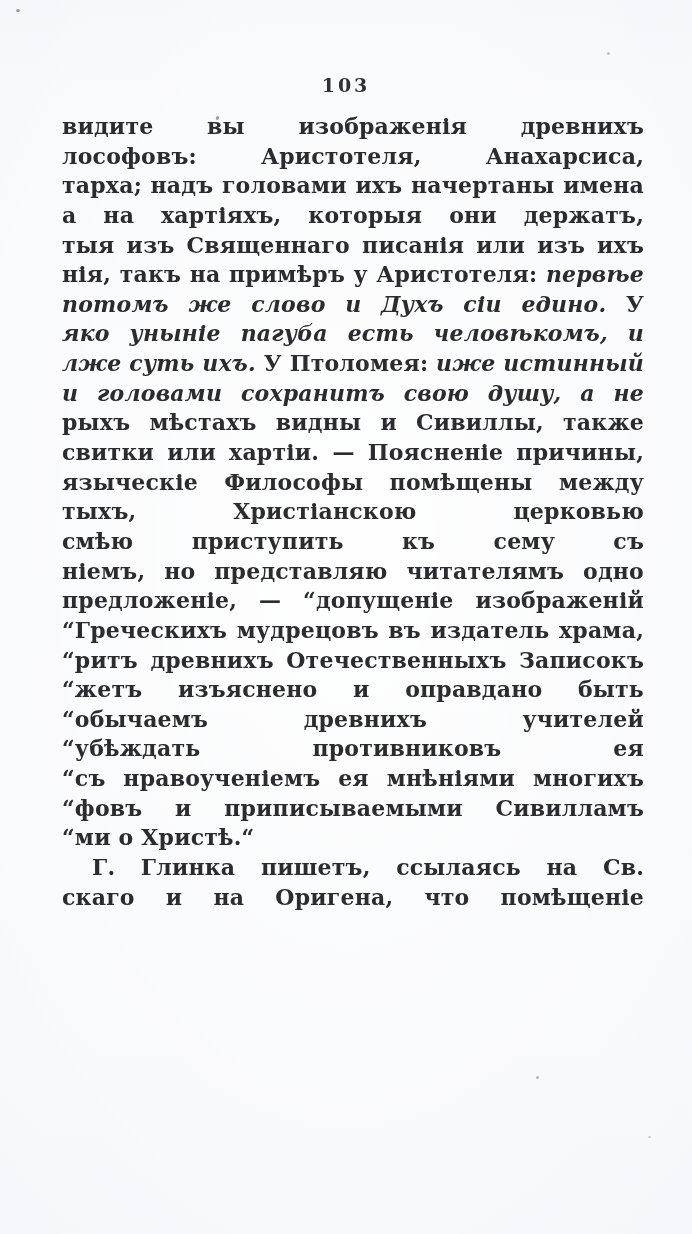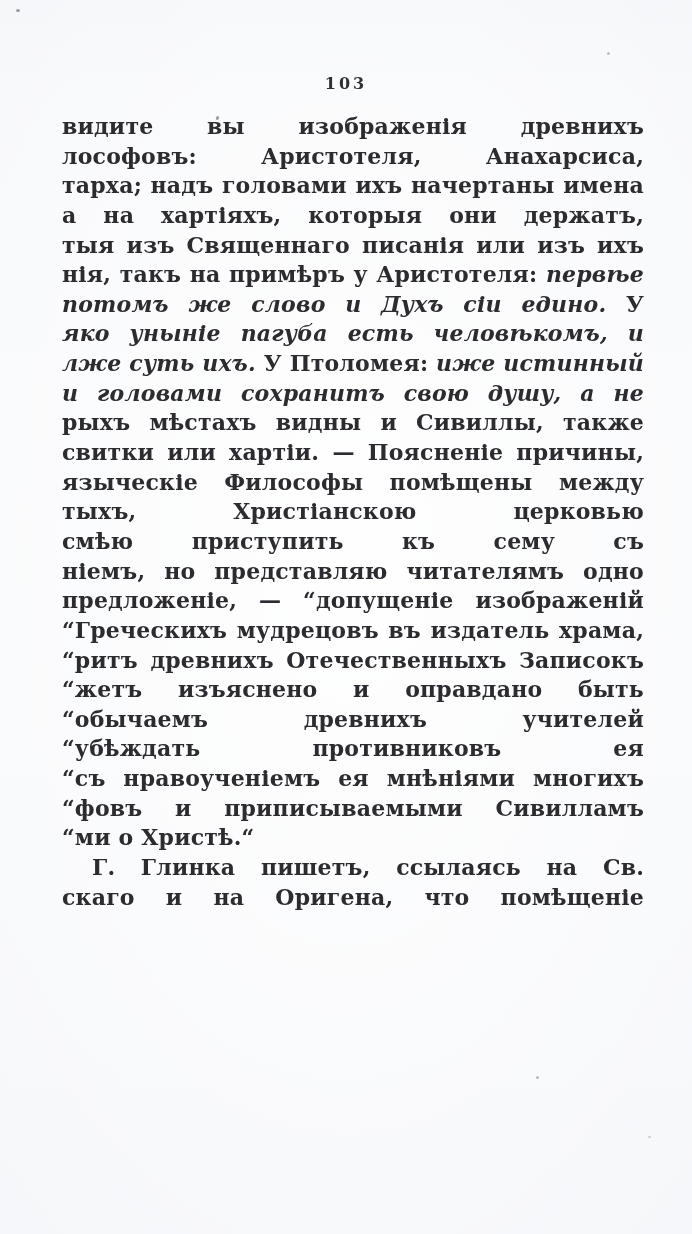--- a/index.html
+++ b/index.html
@@ -18,21 +18,21 @@
       linear-gradient(180deg, #f4f6f9 0%, #f7f8fa 8%, #f8f9fb 50%, #f6f7fa 100%);
     font-family: "DejaVu Serif", serif;
     color: #2b2b30;
   }
   .pagenum {
     position: absolute;
     top: 74px;
     left: 0;
     width: 100%;
     text-align: center;
-    font-size: 16px;
+    font-size: 19px;
     font-weight: 600;
     letter-spacing: 3px;
     color: #303036;
   }
   .text-block {
     position: absolute;
     left: 62px;
     top: 112px;
     width: 582px;
   }

